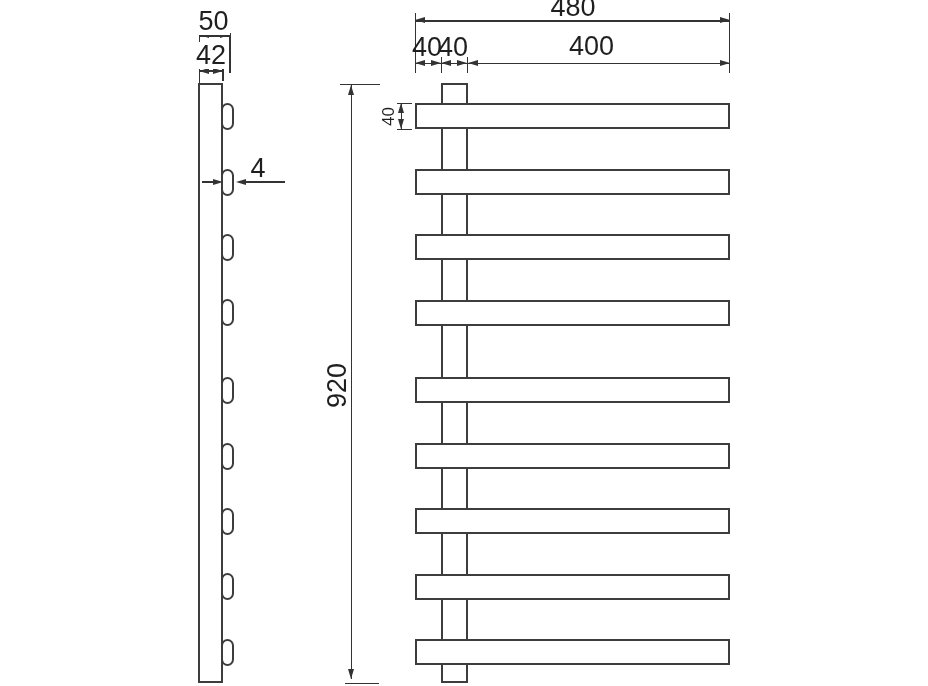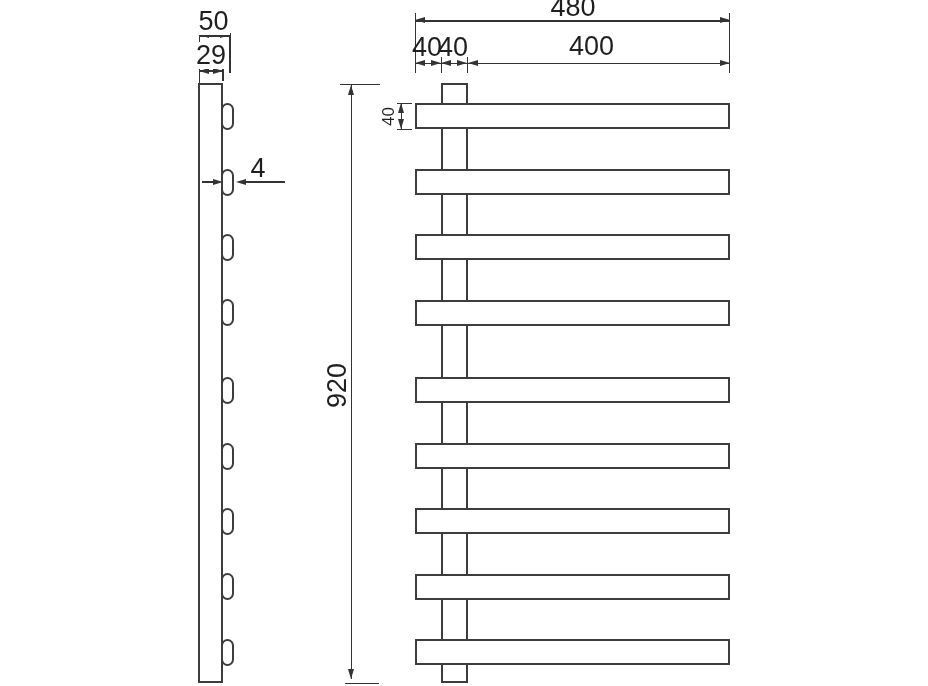--- a/index.html
+++ b/index.html
@@ -51,21 +51,21 @@
   <div class="dline-v" style="left:229.3px;top:33px;height:40px;"></div>
 
   <div class="dline-h" style="left:199px;top:35px;width:31px;"></div>
   <div class="arr arr-l" style="left:199px;top:32.2px;"></div>
   <div class="arr arr-r" style="left:219.8px;top:32.2px;"></div>
   <div class="dlabel bg" style="left:197px;top:8px;width:33px;">50</div>
 
   <div class="dline-h" style="left:199px;top:70.3px;width:23.5px;"></div>
   <div class="arr arr-l" style="left:199px;top:67.5px;"></div>
   <div class="arr arr-r" style="left:212.5px;top:67.5px;"></div>
-  <div class="dlabel bg" style="left:195px;top:42px;width:32px;">29</div>
+  <div class="dlabel bg" style="left:195px;top:42px;width:32px;">42</div>
 
   <div class="dline-h" style="left:202px;top:181.2px;width:12px;"></div>
   <div class="arr arr-r" style="left:212.5px;top:178.5px;"></div>
   <div class="arr arr-l" style="left:236px;top:178.5px;"></div>
   <div class="dline-h" style="left:244px;top:181.2px;width:41px;"></div>
   <div class="dlabel" style="left:242px;top:155px;width:32px;">4</div>
 
   <div class="abs part" id="front-post" style="left:441px;top:83px;width:26.5px;height:600px;"></div>
   <div id="front-rail-layer">
       <div class="front-rail" style="position: absolute; left: 414.5px; top: 103.3px; width: 315px; height: 26px;"></div>

